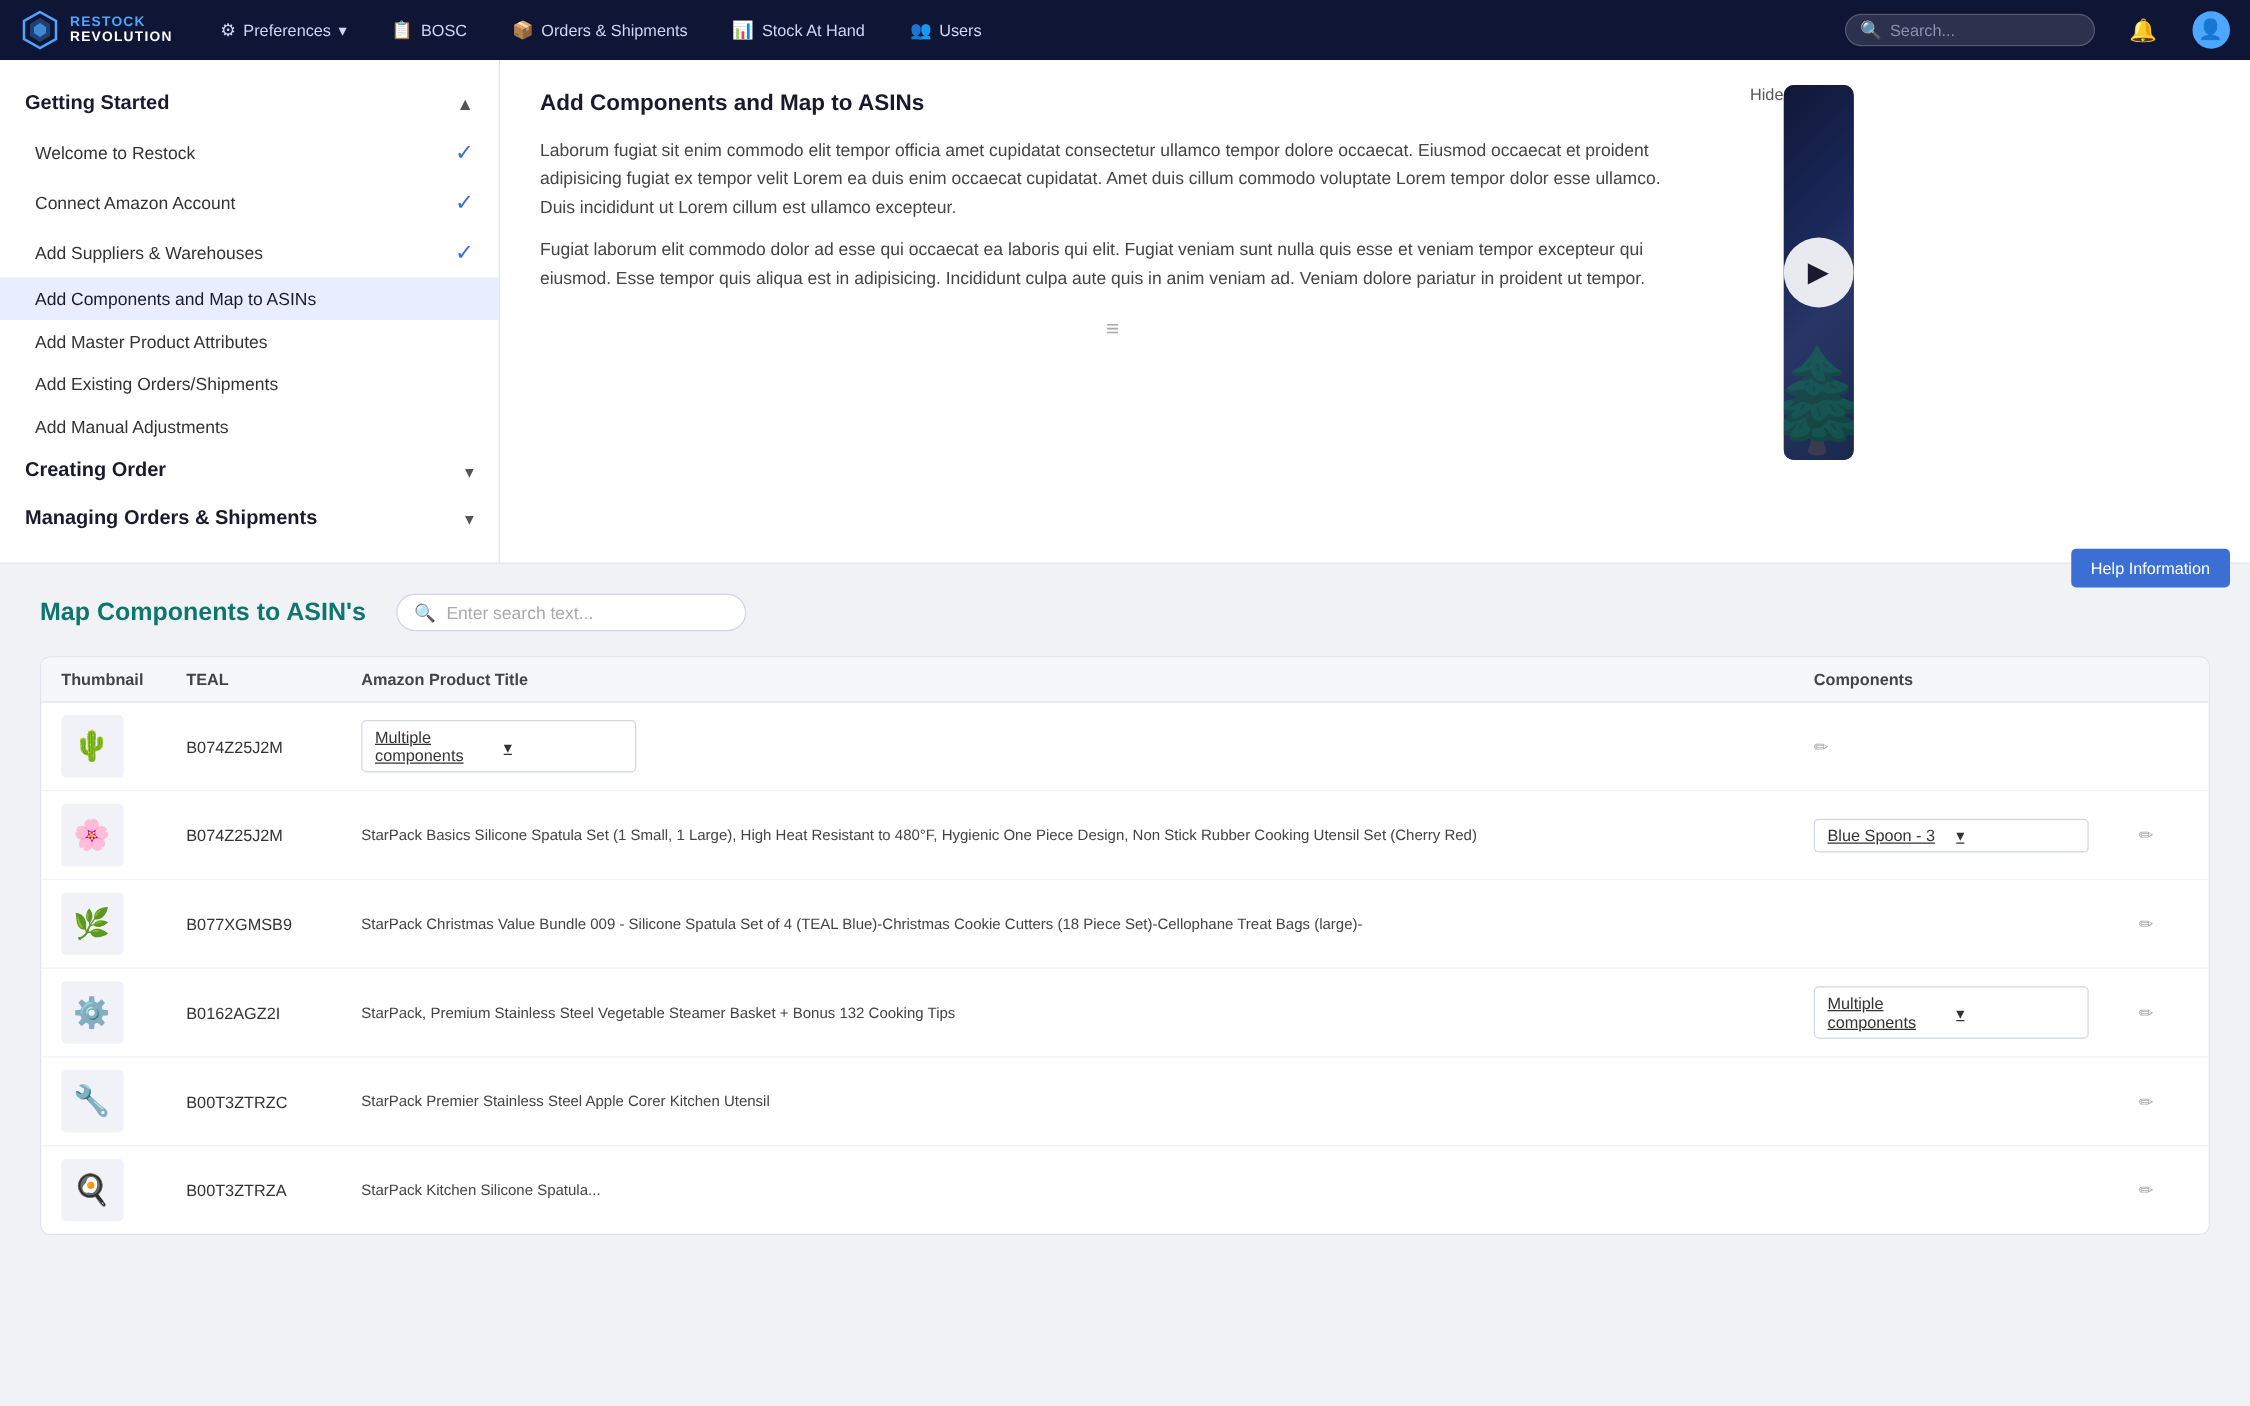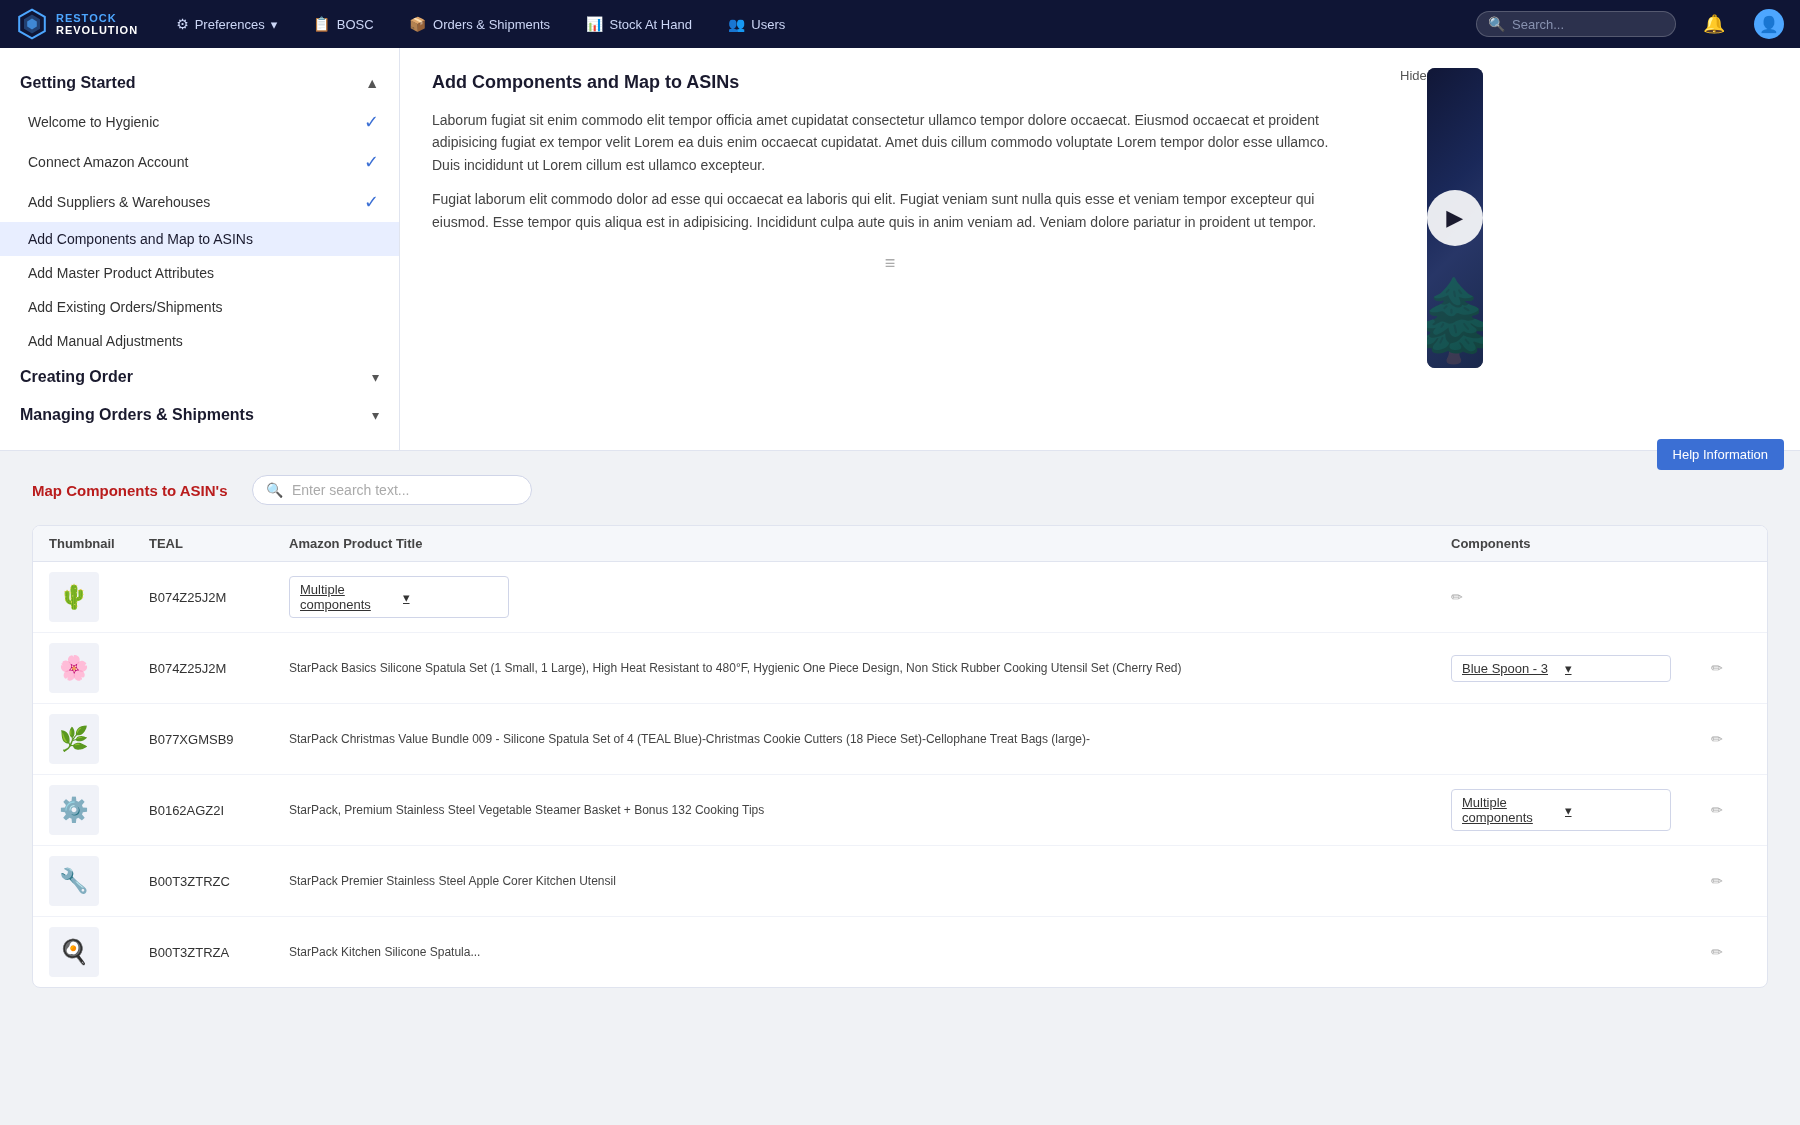--- a/index.html
+++ b/index.html
@@ -222,23 +222,23 @@
     .map-section {
       padding: 24px 32px;
     }
     .map-header {
       display: flex;
       align-items: center;
       gap: 24px;
       margin-bottom: 20px;
     }
     .map-title {
-      font-size: 15px;
+      font-size: 20px;
       font-weight: 700;
-      color: #b91c1c;
+      color: #0f766e;
       white-space: nowrap;
     }
     .map-search {
       display: flex;
       align-items: center;
       border: 1px solid #d0d5e8;
       border-radius: 20px;
       padding: 6px 14px;
       gap: 8px;
       background: #fff;
@@ -367,21 +367,21 @@
 
     <div class="gs-sidebar">
       <div class="gs-section-header">
         <span class="gs-section-title">Getting Started</span>
         <span class="gs-chevron">▲</span>
       </div>
 
       <div id="gs-items">
 
       <div class="gs-item">
-            <span>Welcome to Hygienic</span>
+            <span>Welcome to Restock</span>
     <span class="gs-check">✓</span>
           </div>
           <div class="gs-item">
             <span>Connect Amazon Account</span>
     <span class="gs-check">✓</span>
           </div>
           <div class="gs-item">
             <span>Add Suppliers &amp; Warehouses</span>
     <span class="gs-check">✓</span>
           </div>

